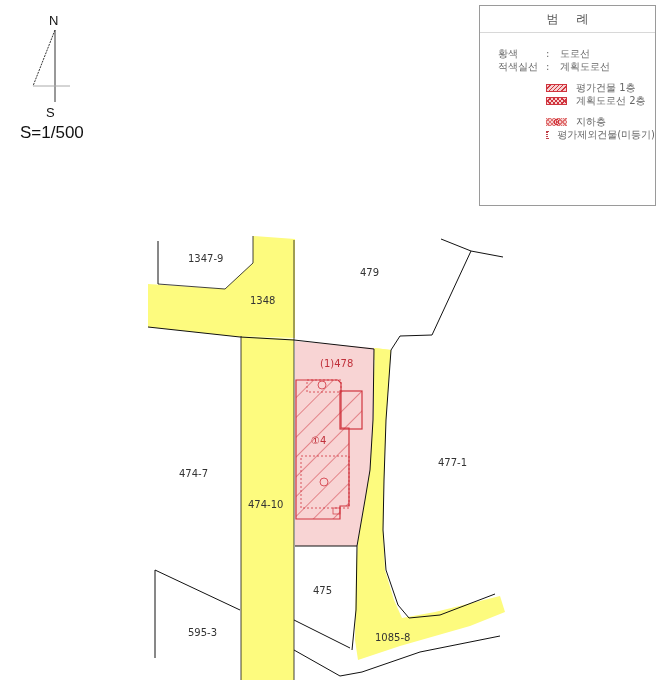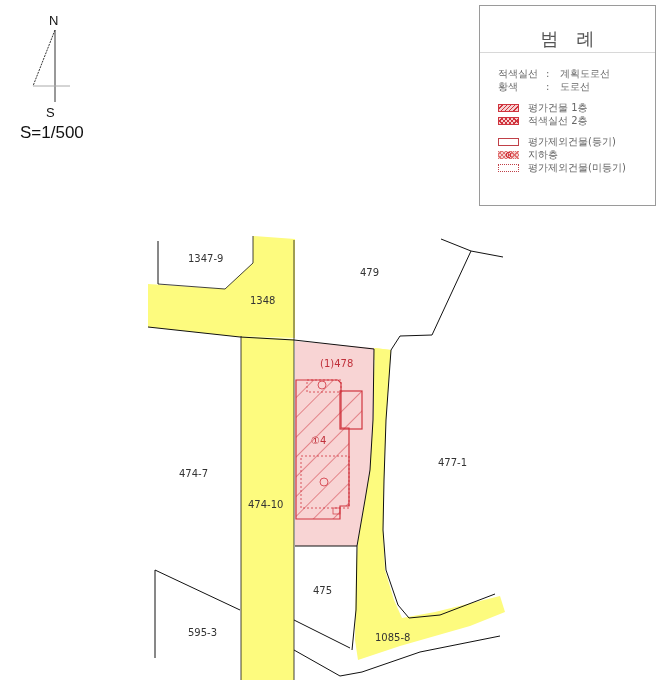--- a/index.html
+++ b/index.html
@@ -3,26 +3,26 @@
   <meta charset="utf-8">
   <style>
     html, body { margin: 0; padding: 0; background: #ffffff; }
     body { width: 663px; height: 700px; position: relative; overflow: hidden; font-family: "DejaVu Sans", sans-serif; }
     #map { position: absolute; left: 0; top: 0; width: 663px; height: 700px; }
     .lbl { font-family: "DejaVu Sans", sans-serif; font-size: 10px; fill: #333333; }
     .lbl-red { font-family: "DejaVu Sans", sans-serif; font-size: 10px; fill: #c0303a; }
     .compass-txt { font-family: "Liberation Sans", sans-serif; font-size: 13px; fill: #111; }
     .scale-txt { font-family: "Liberation Sans", sans-serif; font-size: 17px; fill: #111; }
     .legend { position: absolute; left: 479px; top: 5px; width: 177px; height: 201px; border: 1px solid #9a9a9a; background: #fff; box-sizing: border-box; }
-    .legend-title { height: 26px; border-bottom: 1px solid #d8d8d8; text-align: center; font-size: 18px; color: #555; line-height: 26px; letter-spacing: 18px; padding-left: 18px; margin-top: 20px; }
+    .legend-title { height: 26px; border-bottom: 1px solid #d8d8d8; text-align: center; font-size: 12px; color: #555; line-height: 26px; letter-spacing: 18px; padding-left: 18px; }
     .legend-rows { padding: 14px 0 0 18px; font-size: 10px; color: #666; }
     .legend-row { height: 13px; line-height: 13px; white-space: nowrap; }
     .legend-row .k { display: inline-block; width: 48px; }
     .legend-row .sep { display: inline-block; width: 14px; }
-    .sym-row { height: 13px; line-height: 13px; display: flex; align-items: center; white-space: nowrap; }
+    .sym-row { height: 13px; line-height: 13px; display: flex; align-items: center; white-space: nowrap; margin-left: 48px; }
     .sym { width: 21px; height: 8px; margin-right: 9px; box-sizing: border-box; }
     .gap { height: 8px; }
   </style>
 </head>
 <body>
 
 <svg id="map" viewBox="0 0 663 700" xmlns="http://www.w3.org/2000/svg">
   <defs>
     <pattern id="hatch" patternUnits="userSpaceOnUse" width="14" height="14" patternTransform="rotate(45)">
       <line x1="0" y1="0" x2="0" y2="14" stroke="#d0343e" stroke-width="1"></line>
@@ -96,39 +96,35 @@
     <text class="lbl" x="313" y="594">475</text>
     <text class="lbl" x="188" y="636">595-3</text>
     <text class="lbl" x="375" y="641">1085-8</text>
   </g>
 </svg>
 
 <div class="legend">
   <div class="legend-title">범례</div>
   <div class="legend-rows">
     <div class="legend-row">
-      <span class="k">적색실선</span><span class="sep">:</span><span>계획도로선</span>
+      <span class="k">황색</span><span class="sep">:</span><span>도로선</span>
     </div>
     <div class="legend-row">
-      <span class="k">황색</span><span class="sep">:</span><span>도로선</span>
+      <span class="k">적색실선</span><span class="sep">:</span><span>계획도로선</span>
     </div>
     <div class="gap"></div>
     <div class="sym-row">
       <div class="sym" style="border:1px solid #d0343e;background:repeating-linear-gradient(135deg,#f6d0d0 0 2px,#d0343e 2px 3px);"></div>
       <span>평가건물 1층</span>
     </div>
     <div class="sym-row">
       <div class="sym" style="border:1px solid #d0343e;background:repeating-linear-gradient(45deg,transparent 0 2px,#d0343e 2px 3px),repeating-linear-gradient(135deg,#f6d0d0 0 2px,#d0343e 2px 3px);"></div>
-      <span>적색실선 2층</span>
+      <span>계획도로선 2층</span>
     </div>
     <div class="gap"></div>
-    <div class="sym-row">
-      <div class="sym" style="border:1px solid #c04048;"></div>
-      <span>평가제외건물(등기)</span>
-    </div>
     <div class="sym-row">
       <div class="sym" style="background:radial-gradient(circle,#d0343e 0 1px,transparent 1px 2px,#d0343e 2px 3px,transparent 3px),repeating-linear-gradient(45deg,transparent 0 2px,#e07070 2px 3px),repeating-linear-gradient(135deg,#f6d0d0 0 2px,#e07070 2px 3px);"></div>
       <span>지하층</span>
     </div>
     <div class="sym-row">
       <div class="sym" style="border:1px dotted #c04048;"></div>
       <span>평가제외건물(미등기)</span>
     </div>
   </div>
 </div>

